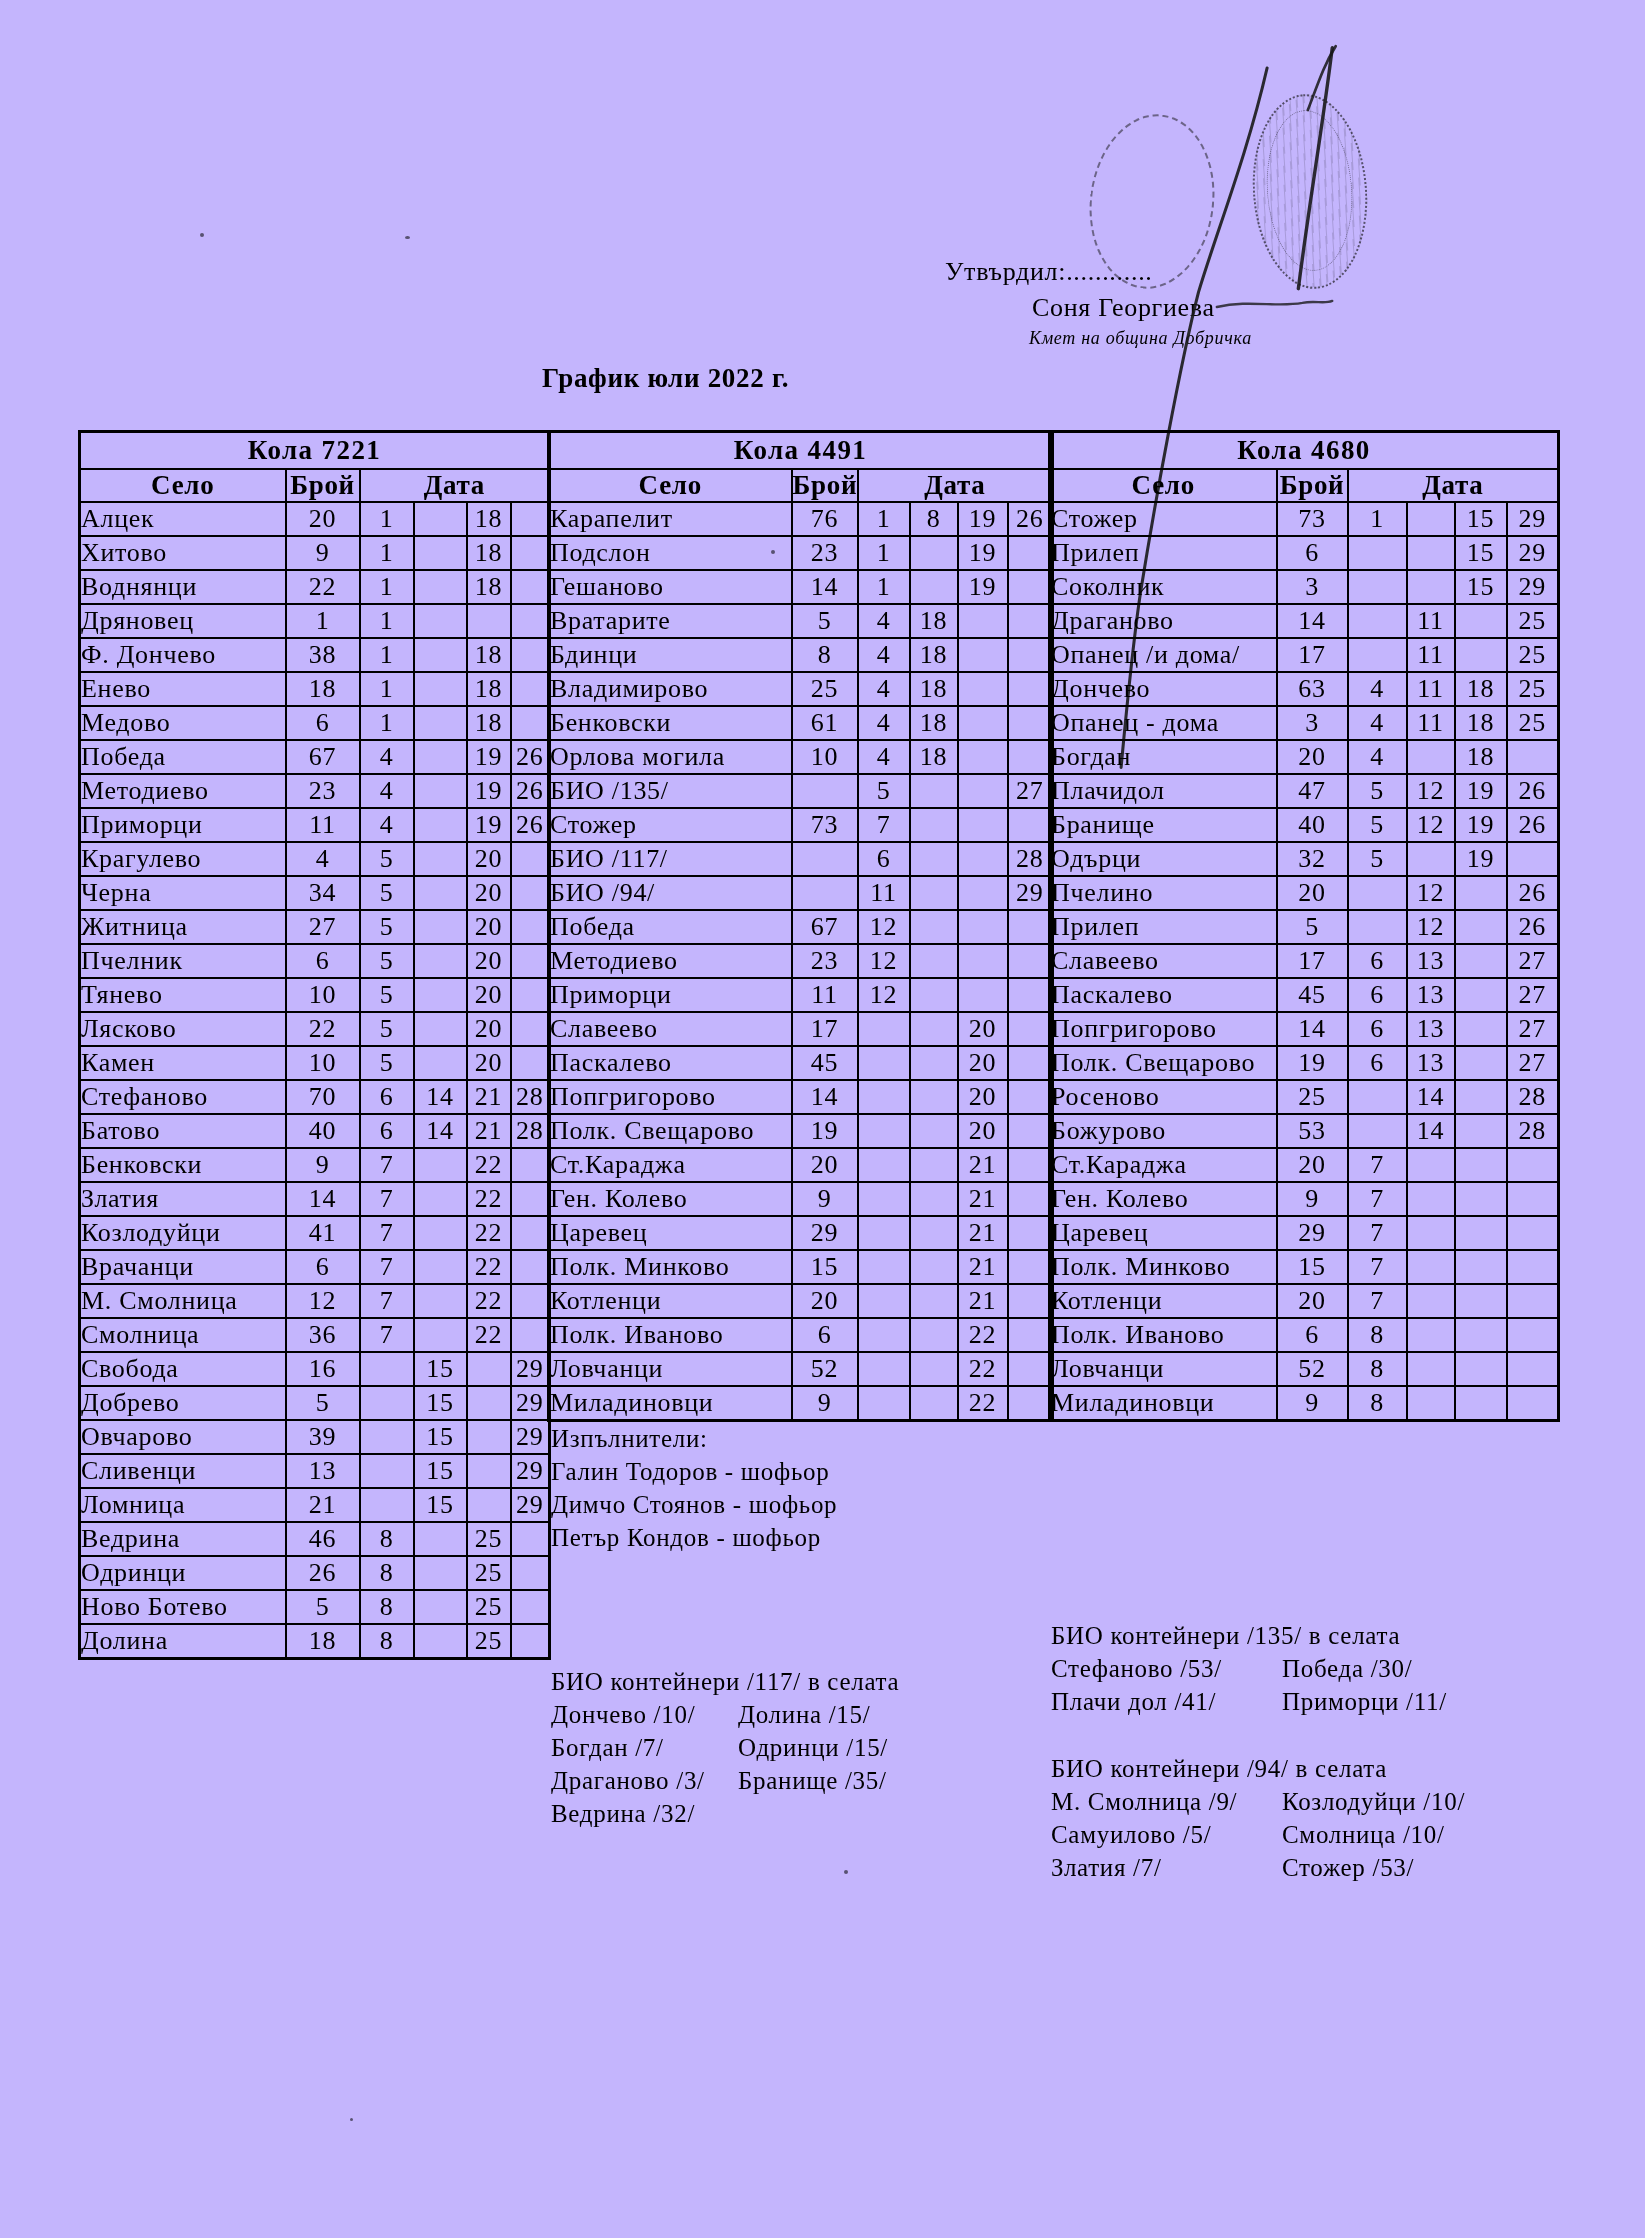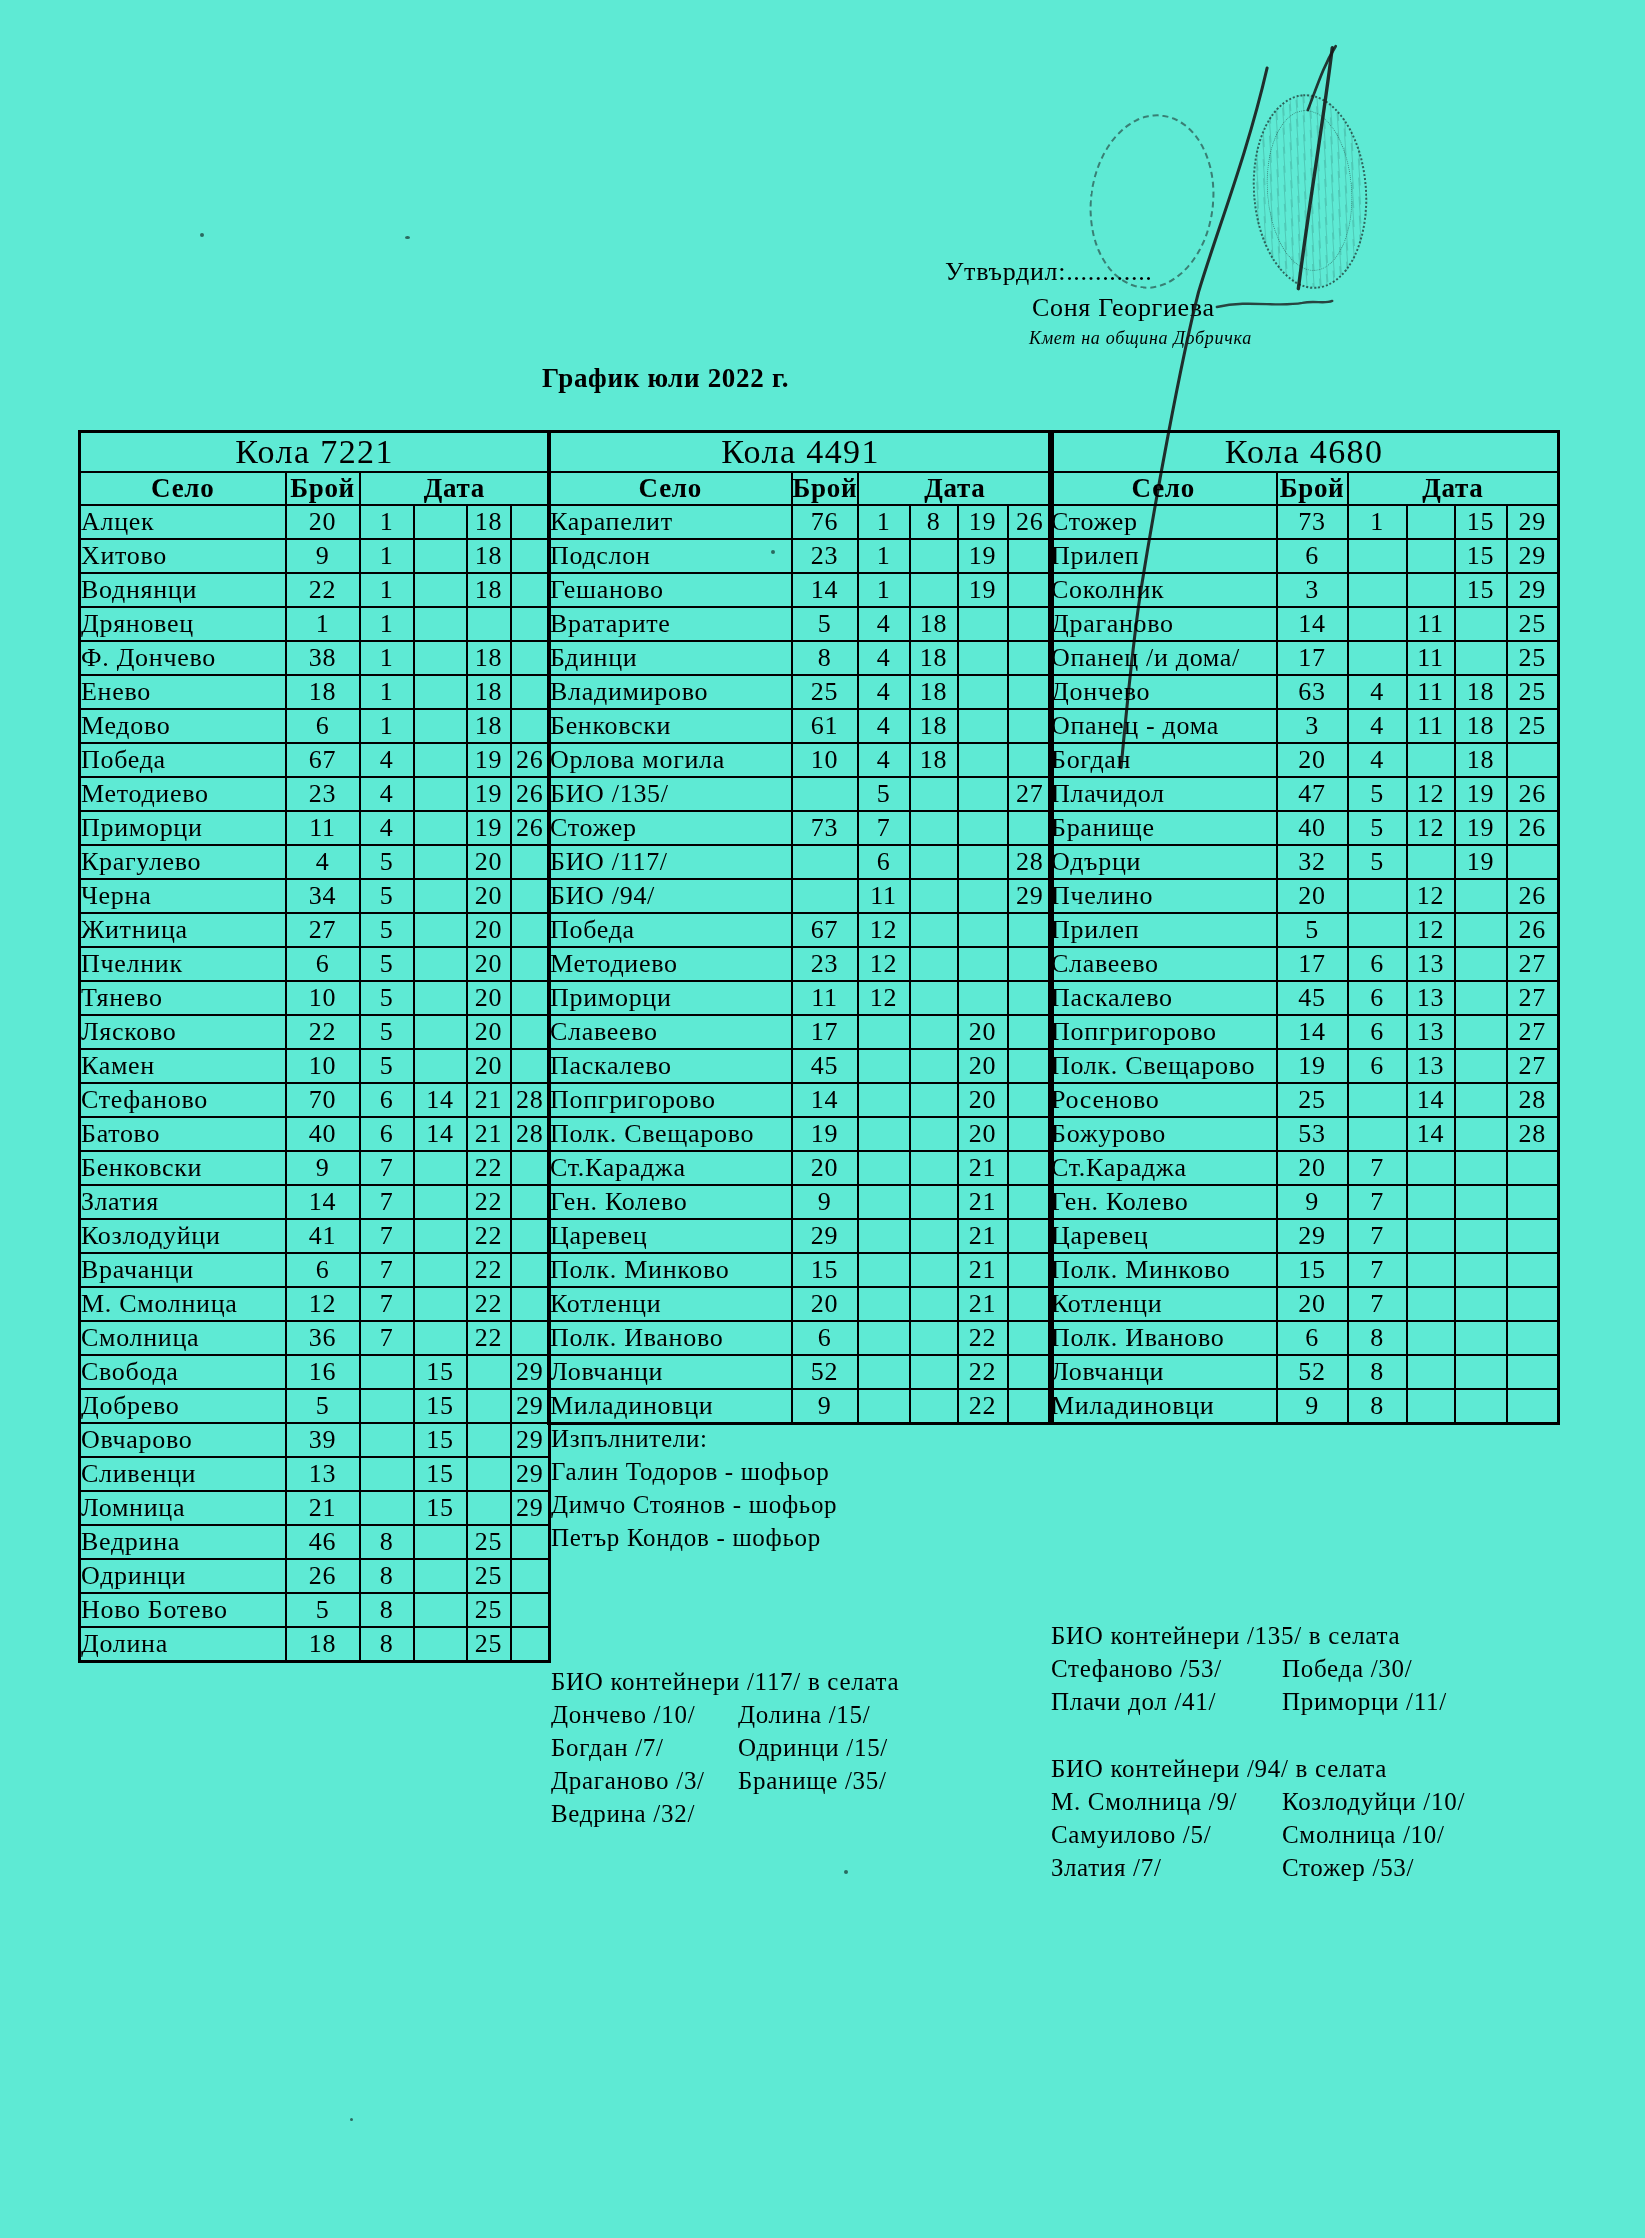--- a/index.html
+++ b/index.html
@@ -1,35 +1,35 @@
 <!DOCTYPE html>
 <html style="font-size:11px"><head>
 <meta charset="utf-8">
 <style>
   html,body{margin:0;padding:0;background:#e8e8e8;}
   .page{
-    position:relative;width:1646px;height:2239px;background:#5eead4;
+    position:relative;width:1646px;height:2239px;background:#c4b5fd;
     font-family:"Liberation Serif","DejaVu Serif",serif;color:#000;overflow:hidden;
   }
   
   .approve-label{position:absolute;left:945px;top:257px;font-size:26px;letter-spacing:0.7px;}
   .approver-name{position:absolute;left:1032px;top:293px;font-size:26px;letter-spacing:0.7px;}
   .approver-title{position:absolute;left:1029px;top:328px;font-size:18px;font-style:italic;letter-spacing:0.7px;}
   .doc-title{position:absolute;left:542px;top:363px;font-size:27px;font-weight:bold;letter-spacing:0.7px;}
   
   .stamp{position:absolute;border-radius:50%;pointer-events:none;}
   .stamp-a{left:1090px;top:114px;width:120px;height:171px;border:2px dashed rgba(20,20,20,.50);transform:rotate(7deg);}
   .stamp-b{left:1253px;top:94px;width:110px;height:191px;border:2px dotted rgba(20,20,20,.62);transform:rotate(-4deg);
            background:repeating-linear-gradient(93deg,rgba(0,0,0,.14) 0 1.4px,transparent 1.4px 6.8px);}
   .stamp-b-inner{left:1267px;top:110px;width:83px;height:159px;border:1.4px dotted rgba(20,20,20,.45);transform:rotate(-4deg);}
   .ink{position:absolute;left:0;top:0;pointer-events:none;}
   
   table.sched{position:absolute;border-collapse:collapse;table-layout:fixed;border:3.4px solid #000;}
   table.sched th,table.sched td{border:2px solid #000;padding:0;overflow:hidden;white-space:nowrap;}
-  th.car{height:35px;font-size:34px;font-weight:normal;letter-spacing:1.4px;border-bottom:2.7px solid #000;}
+  th.car{height:35px;font-size:27px;font-weight:bold;letter-spacing:1.4px;border-bottom:2.7px solid #000;}
   th.hd{height:31px;font-size:27px;font-weight:bold;letter-spacing:0.7px;border-bottom:2.7px solid #000;}
   td{height:32px;font-size:26px;letter-spacing:0.7px;vertical-align:middle;}
   td.selo{text-align:left;padding-left:6.1px;}
   td.broy,td.date{text-align:center;}
   
   .exec-block{position:absolute;left:551px;top:1422px;font-size:25px;letter-spacing:0.7px;line-height:33px;}
   .bio-block{position:absolute;font-size:25px;letter-spacing:0.7px;line-height:33px;}
   .bio-117{left:551px;top:1623px;margin-top:42px;}
   .bio-135{left:1051px;top:1619px;}
   .bio-94{left:1051px;top:1752px;}

